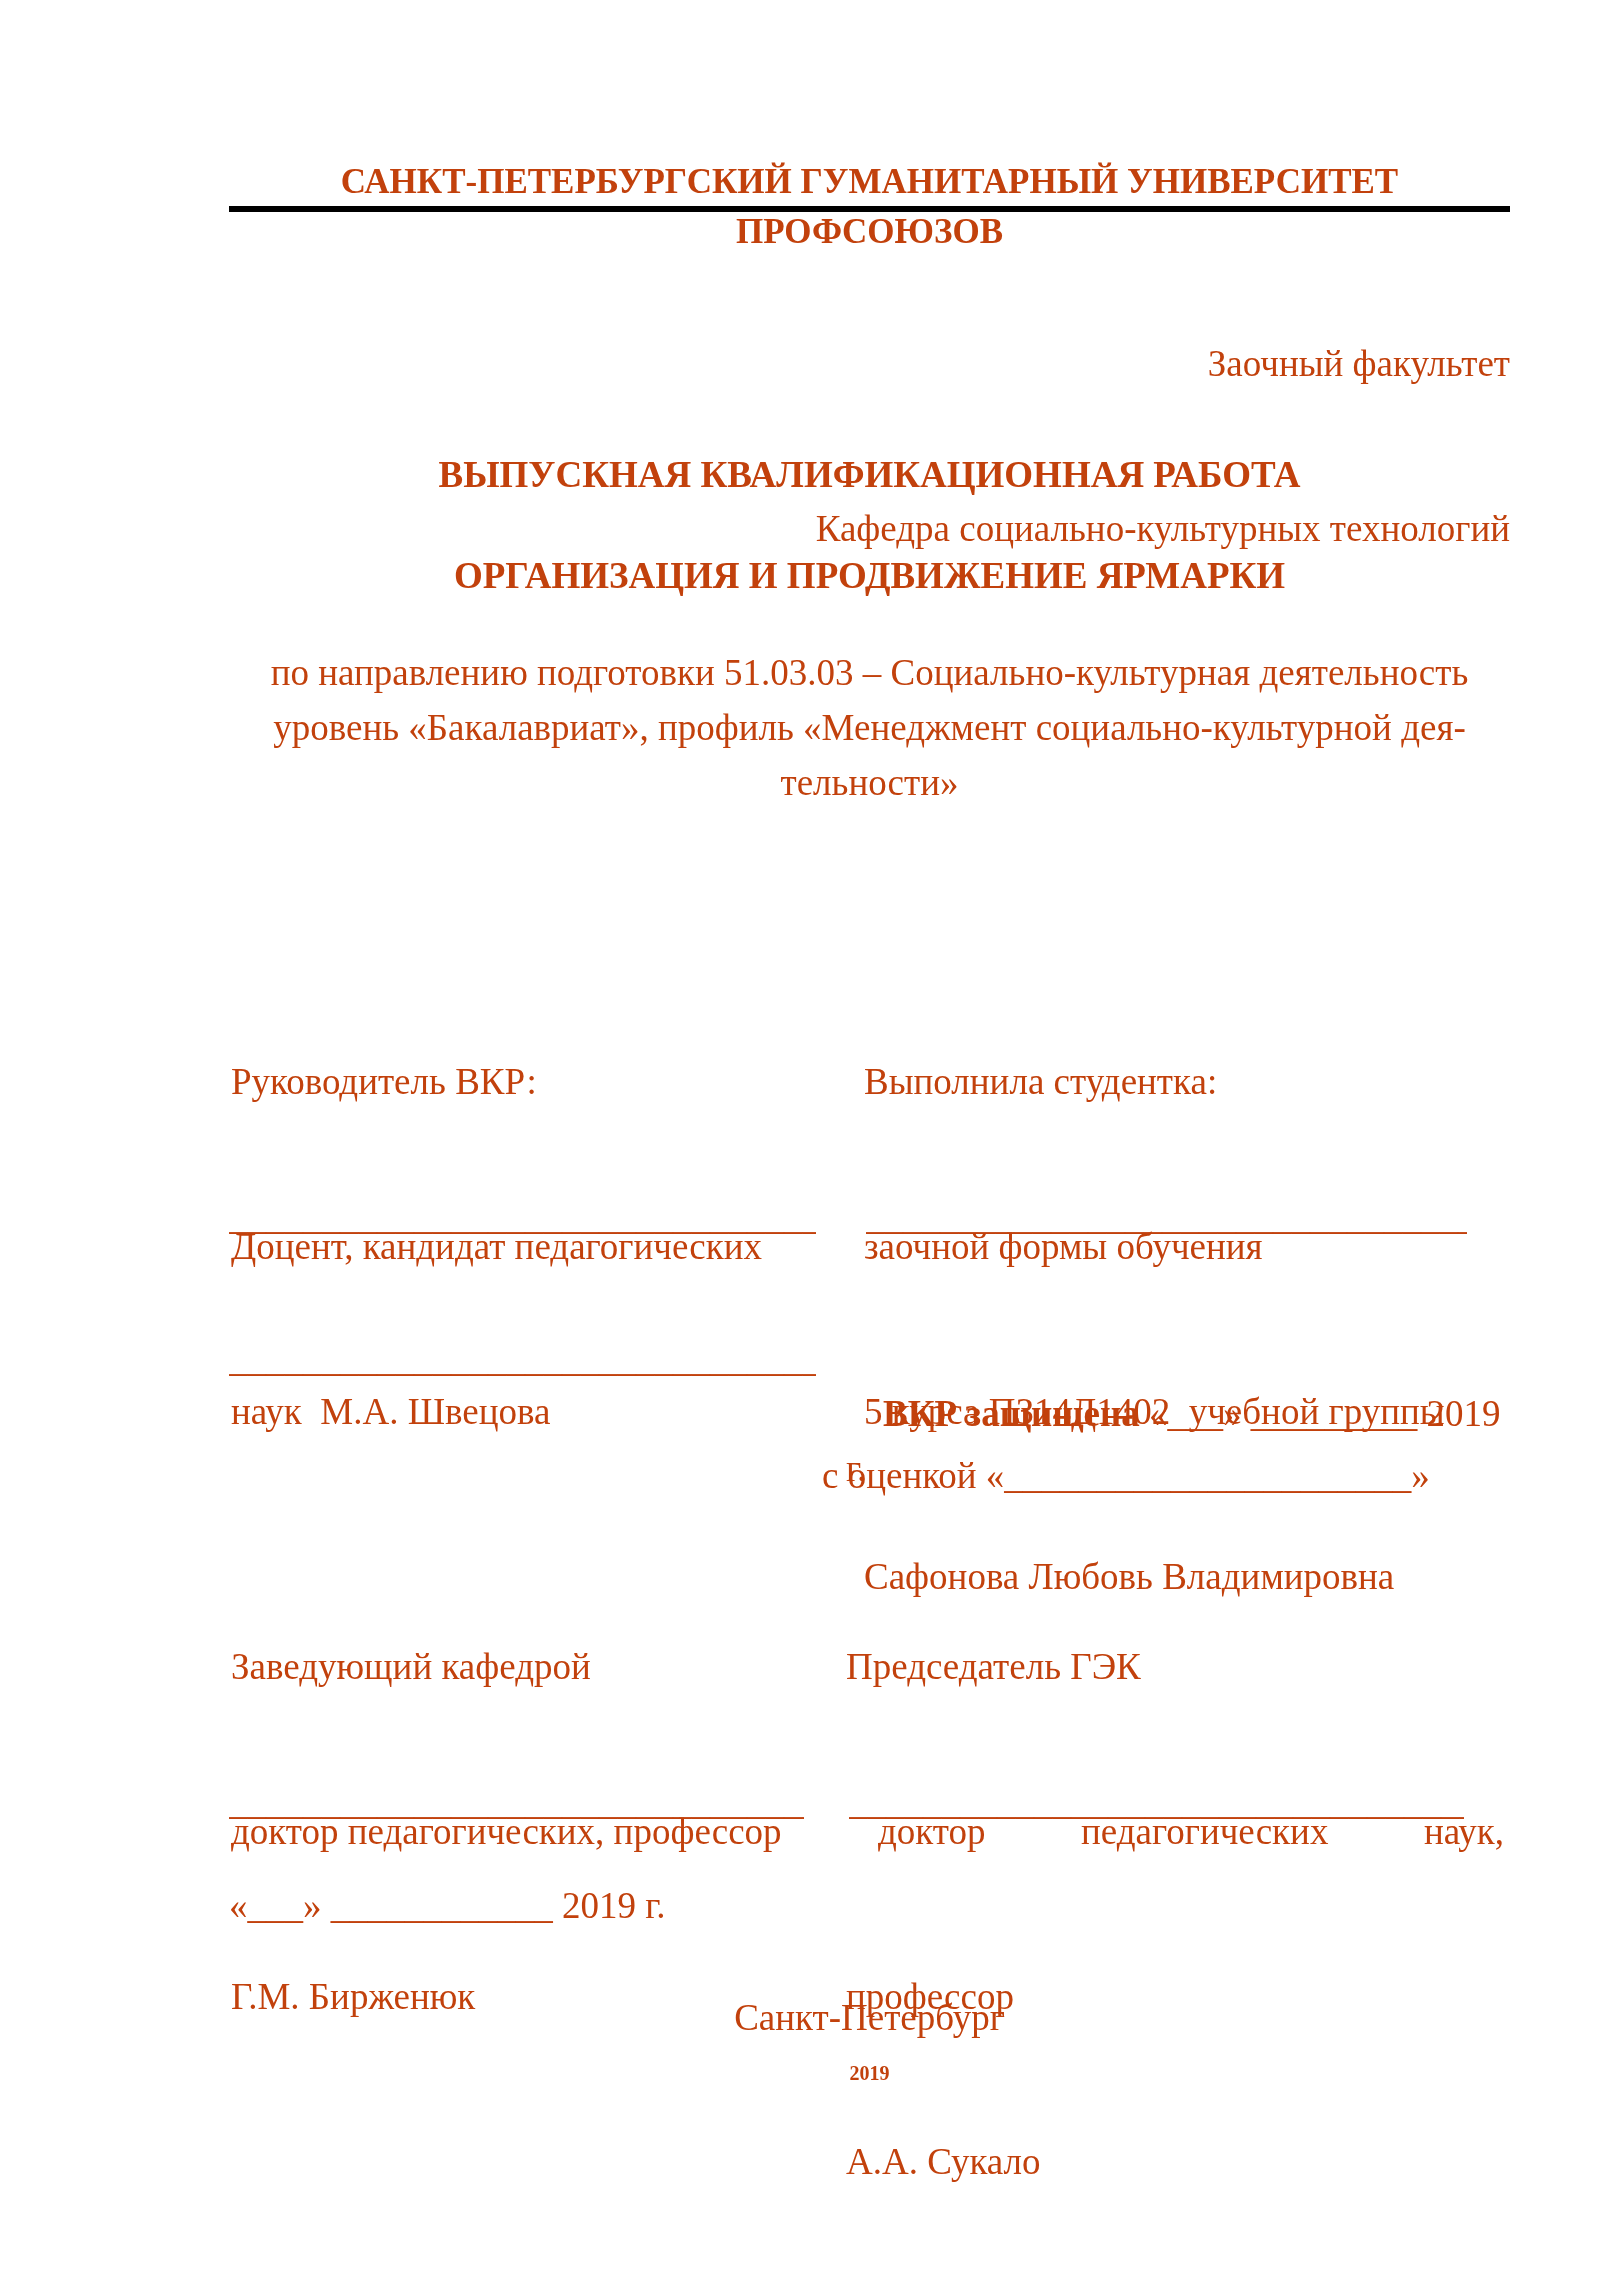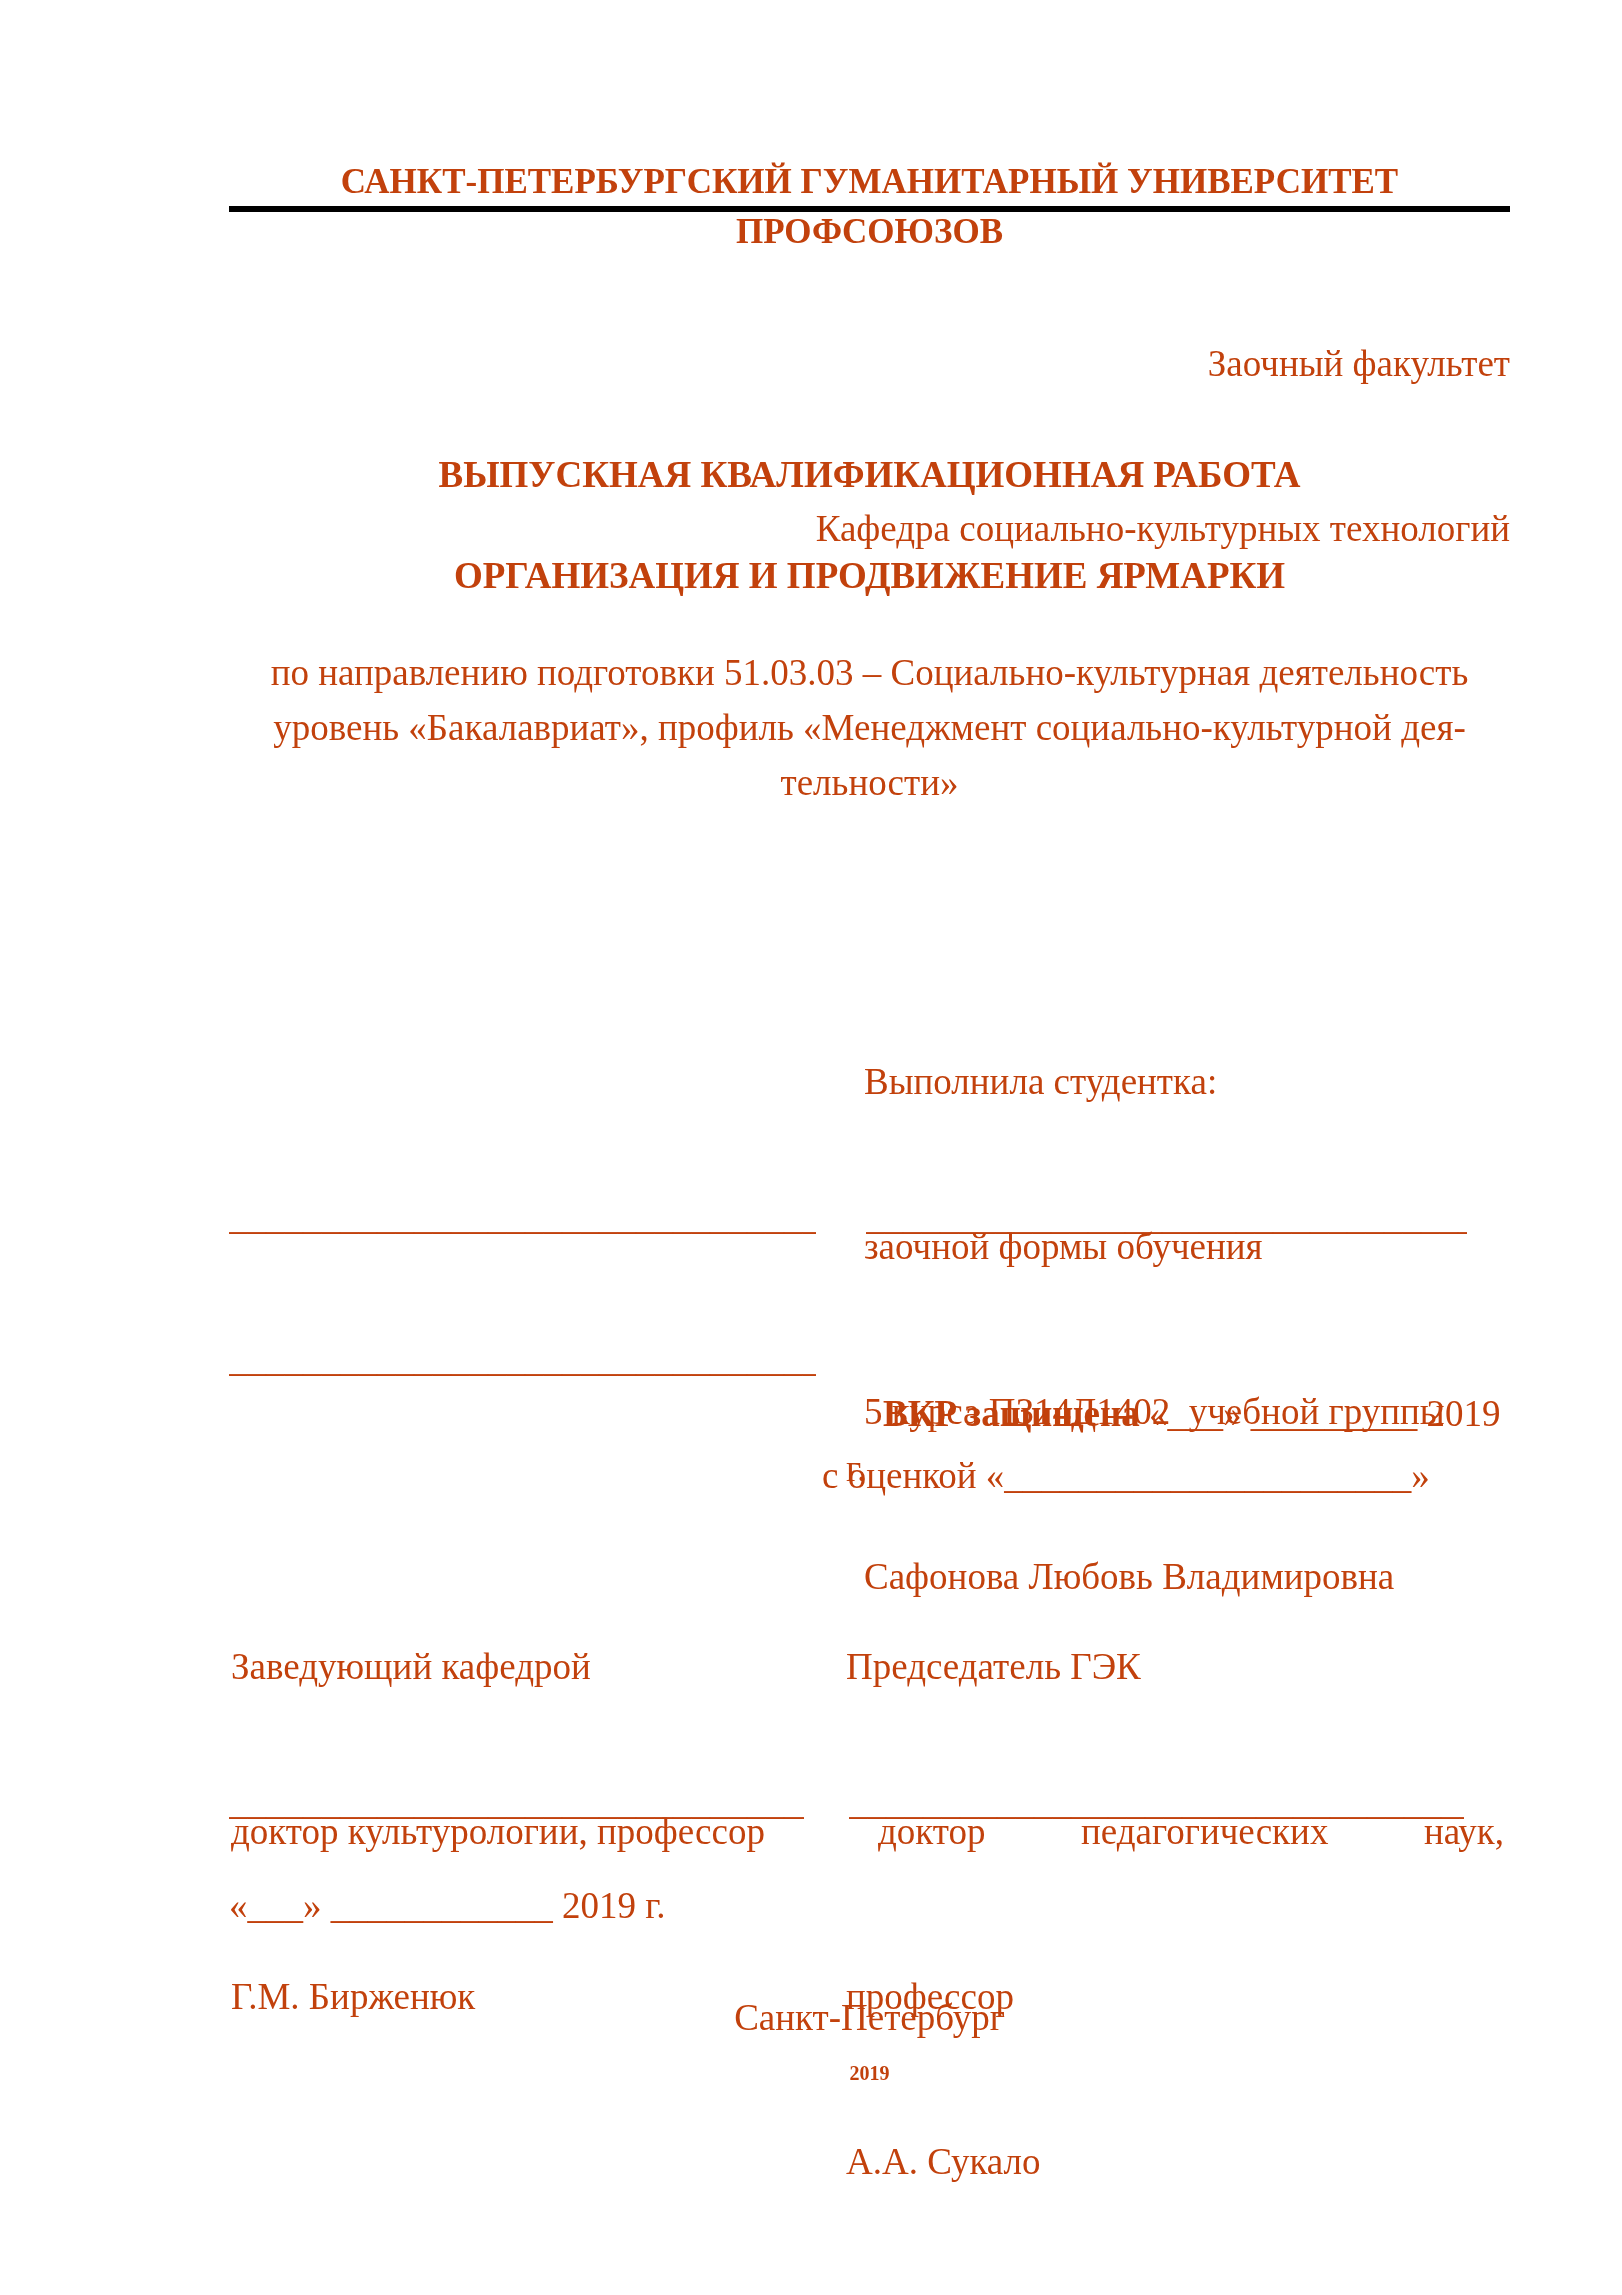--- a/index.html
+++ b/index.html
@@ -37,41 +37,46 @@
     <div>Кафедра социально-культурных технологий</div>
   </div>
 
   <div class="abs txt bold center" style="left:229px; top:447px; width:1281px;">ВЫПУСКНАЯ КВАЛИФИКАЦИОННАЯ РАБОТА</div>
   <div class="abs txt bold center" style="left:229px; top:548px; width:1281px;">ОРГАНИЗАЦИЯ И ПРОДВИЖЕНИЕ ЯРМАРКИ</div>
 
   <div class="abs txt center" style="left:229px; top:645px; width:1281px;">по направлению подготовки 51.03.03 – Социально-культурная деятельность
 уровень «Бакалавриат», профиль «Менеджмент социально-культурной дея-
 тельности»</div>
 
+  <div class="abs txt" style="left:231px; top:944px; width:636px;">
+    <div>Руководитель ВКР:</div>
+    <div>Доцент, кандидат педагогических</div>
+    <div>наук  М.А. Швецова</div>
+  </div>
 
   <div class="abs txt" style="left:864px; top:944px; width:647px;">
     <div>Выполнила студентка:</div>
     <div>заочной формы обучения</div>
     <div>5 курса ПЗ14Д1402  учебной группы</div>
     <div>Сафонова Любовь Владимировна</div>
   </div>
 
   <div class="abs txt sig" style="left:229px; top:1189px; width:587px;">________________________________________</div>
   <div class="abs txt sig" style="left:866px; top:1189px; width:601px;">________________________________________</div>
 
   <div class="abs txt sig" style="left:229px; top:1331px; width:587px;">________________________________________</div>
   <div class="abs txt" style="left:846px; top:1331px; width:664px;">
     <span class="bold inline">ВКР защищена</span><span class="inline"> «___» _________ 2019 г.</span>
   </div>
 
   <div class="abs txt" style="left:822px; top:1448px; width:664px;">с оценкой «______________________»</div>
 
   <div class="abs txt" style="left:231px; top:1529px; width:636px;">
     <div>Заведующий кафедрой</div>
-    <div>доктор культурологии, профессор</div>
+    <div>доктор педагогических, профессор</div>
     <div>Г.М. Бирженюк</div>
   </div>
 
   <div class="abs txt" style="left:846px; top:1529px; width:658px;">
     <div>Председатель ГЭК</div>
     <div class="justify">доктор педагогических наук,</div>
     <div>профессор</div>
     <div>А.А. Сукало</div>
   </div>
 

